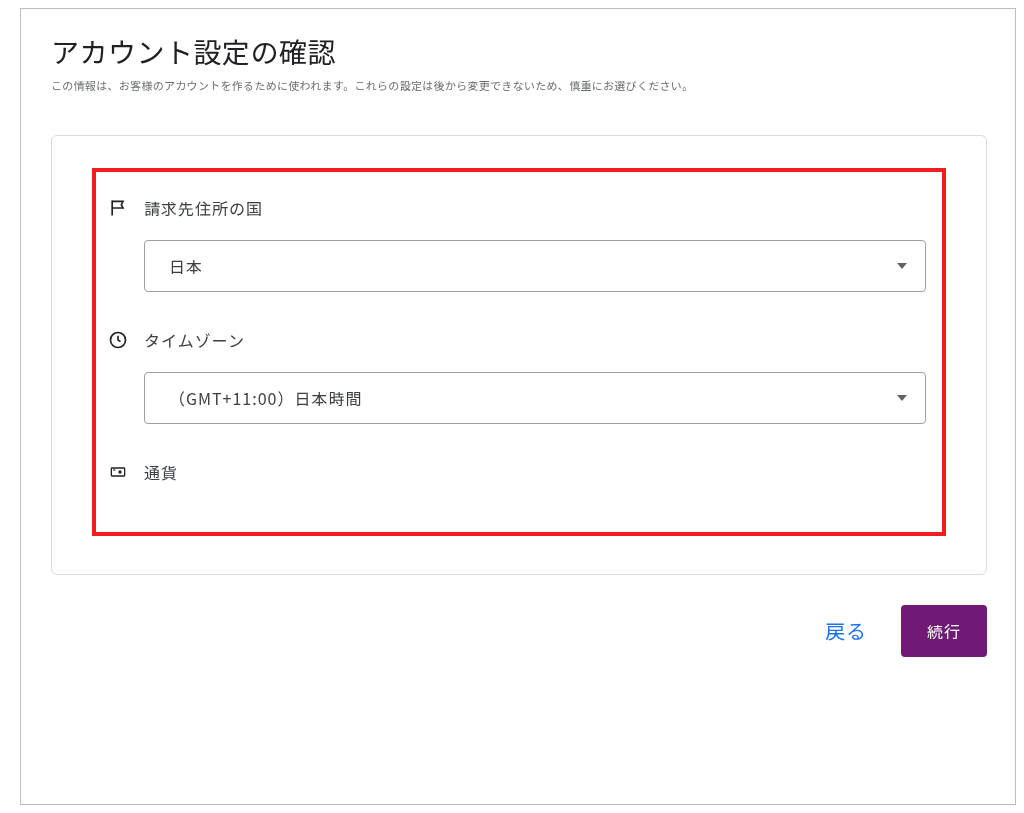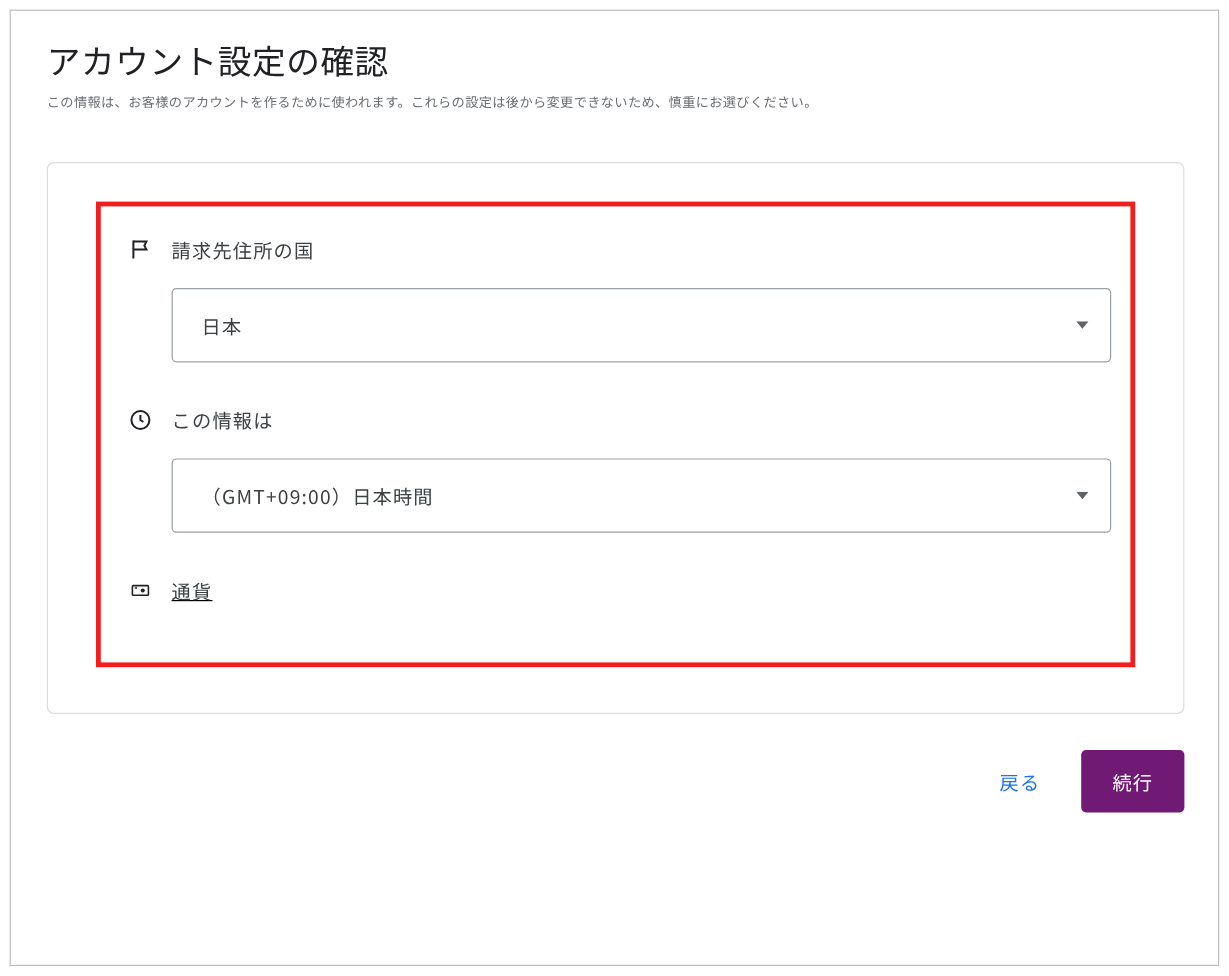--- a/index.html
+++ b/index.html
@@ -11,20 +11,21 @@
       font-family: "Hiragino Sans", "Hiragino Kaku Gothic ProN", "Noto Sans JP", "Yu Gothic", Meiryo, Arial, sans-serif;
       background: #fff;
       width: 1024px;
       height: 813px;
       padding: 8px;
     }
     .outer {
       border: 1px solid #bdbdbd;
       padding: 22px 28px 24px 30px;
       height: 100%;
+      margin-left: 12px;
     }
     .page-title {
       font-size: 28px;
       font-weight: 400;
       color: #202124;
       letter-spacing: 0.5px;
     }
     .page-subtitle {
       margin-top: 6px;
       font-size: 11px;
@@ -33,28 +34,27 @@
       letter-spacing: 0.3px;
     }
     .card {
       margin-top: 40px;
       border: 1px solid #dadce0;
       border-radius: 6px;
       padding: 32px 40px 38px 40px;
     }
     .highlight {
       border: 4px solid #f31d1d;
-      padding: 24px 16px 28px 23px;
+      padding: 24px 16px 28px 12px;
     }
     .field {
       margin-bottom: 36px;
     }
     .field:last-child {
       margin-bottom: 0;
-      text-decoration: underline;
     }
     .label-row {
       display: flex;
       align-items: center;
       gap: 16px;
       margin-bottom: 20px;
     }
     .label-text {
       font-size: 16px;
       color: #3c4043;
@@ -65,21 +65,21 @@
       height: 20px;
       display: inline-flex;
       align-items: center;
       justify-content: center;
       color: #202124;
     }
     .select {
       margin-left: 36px;
       border: 1px solid #9aa0a6;
       border-radius: 4px;
-      height: 62px;
+      height: 52px;
       display: flex;
       align-items: center;
       justify-content: space-between;
       padding: 0 18px 0 24px;
       cursor: pointer;
       background: #fff;
     }
     .select-value {
       font-size: 16px;
       color: #3c4043;
@@ -93,21 +93,21 @@
       border-top: 6px solid #606368;
     }
     .actions {
       margin-top: 30px;
       display: flex;
       justify-content: flex-end;
       align-items: center;
       gap: 30px;
     }
     .btn-text {
-      font-size: 16px;
+      font-size: 20px;
       color: #1a73e8;
       background: none;
       border: none;
       cursor: pointer;
       font-family: inherit;
       padding: 8px 4px;
       letter-spacing: 1px;
     }
     .btn-primary {
       font-size: 16px;
@@ -148,24 +148,24 @@
       </div>
 
       <div class="field">
         <div class="label-row">
           <span class="icon">
             <svg viewBox="0 0 24 24" width="20" height="20" fill="none" stroke="currentColor" stroke-width="2">
               <circle cx="12" cy="12" r="9"></circle>
               <path d="M12 7v5l3 2"></path>
             </svg>
           </span>
-          <span class="label-text">この情報は</span>
+          <span class="label-text">タイムゾーン</span>
         </div>
         <div class="select">
-          <span class="select-value">（GMT+09:00）日本時間</span>
+          <span class="select-value">（GMT+11:00）日本時間</span>
           <span class="chevron"></span>
         </div>
       </div>
 
       <div class="field">
         <div class="label-row">
           <span class="icon">
             <svg viewBox="0 0 24 24" width="20" height="16" fill="none" stroke="currentColor" stroke-width="2">
               <rect x="2" y="6" width="20" height="12" rx="1"></rect>
               <circle cx="15" cy="12" r="2.5" fill="currentColor" stroke="none"></circle>

